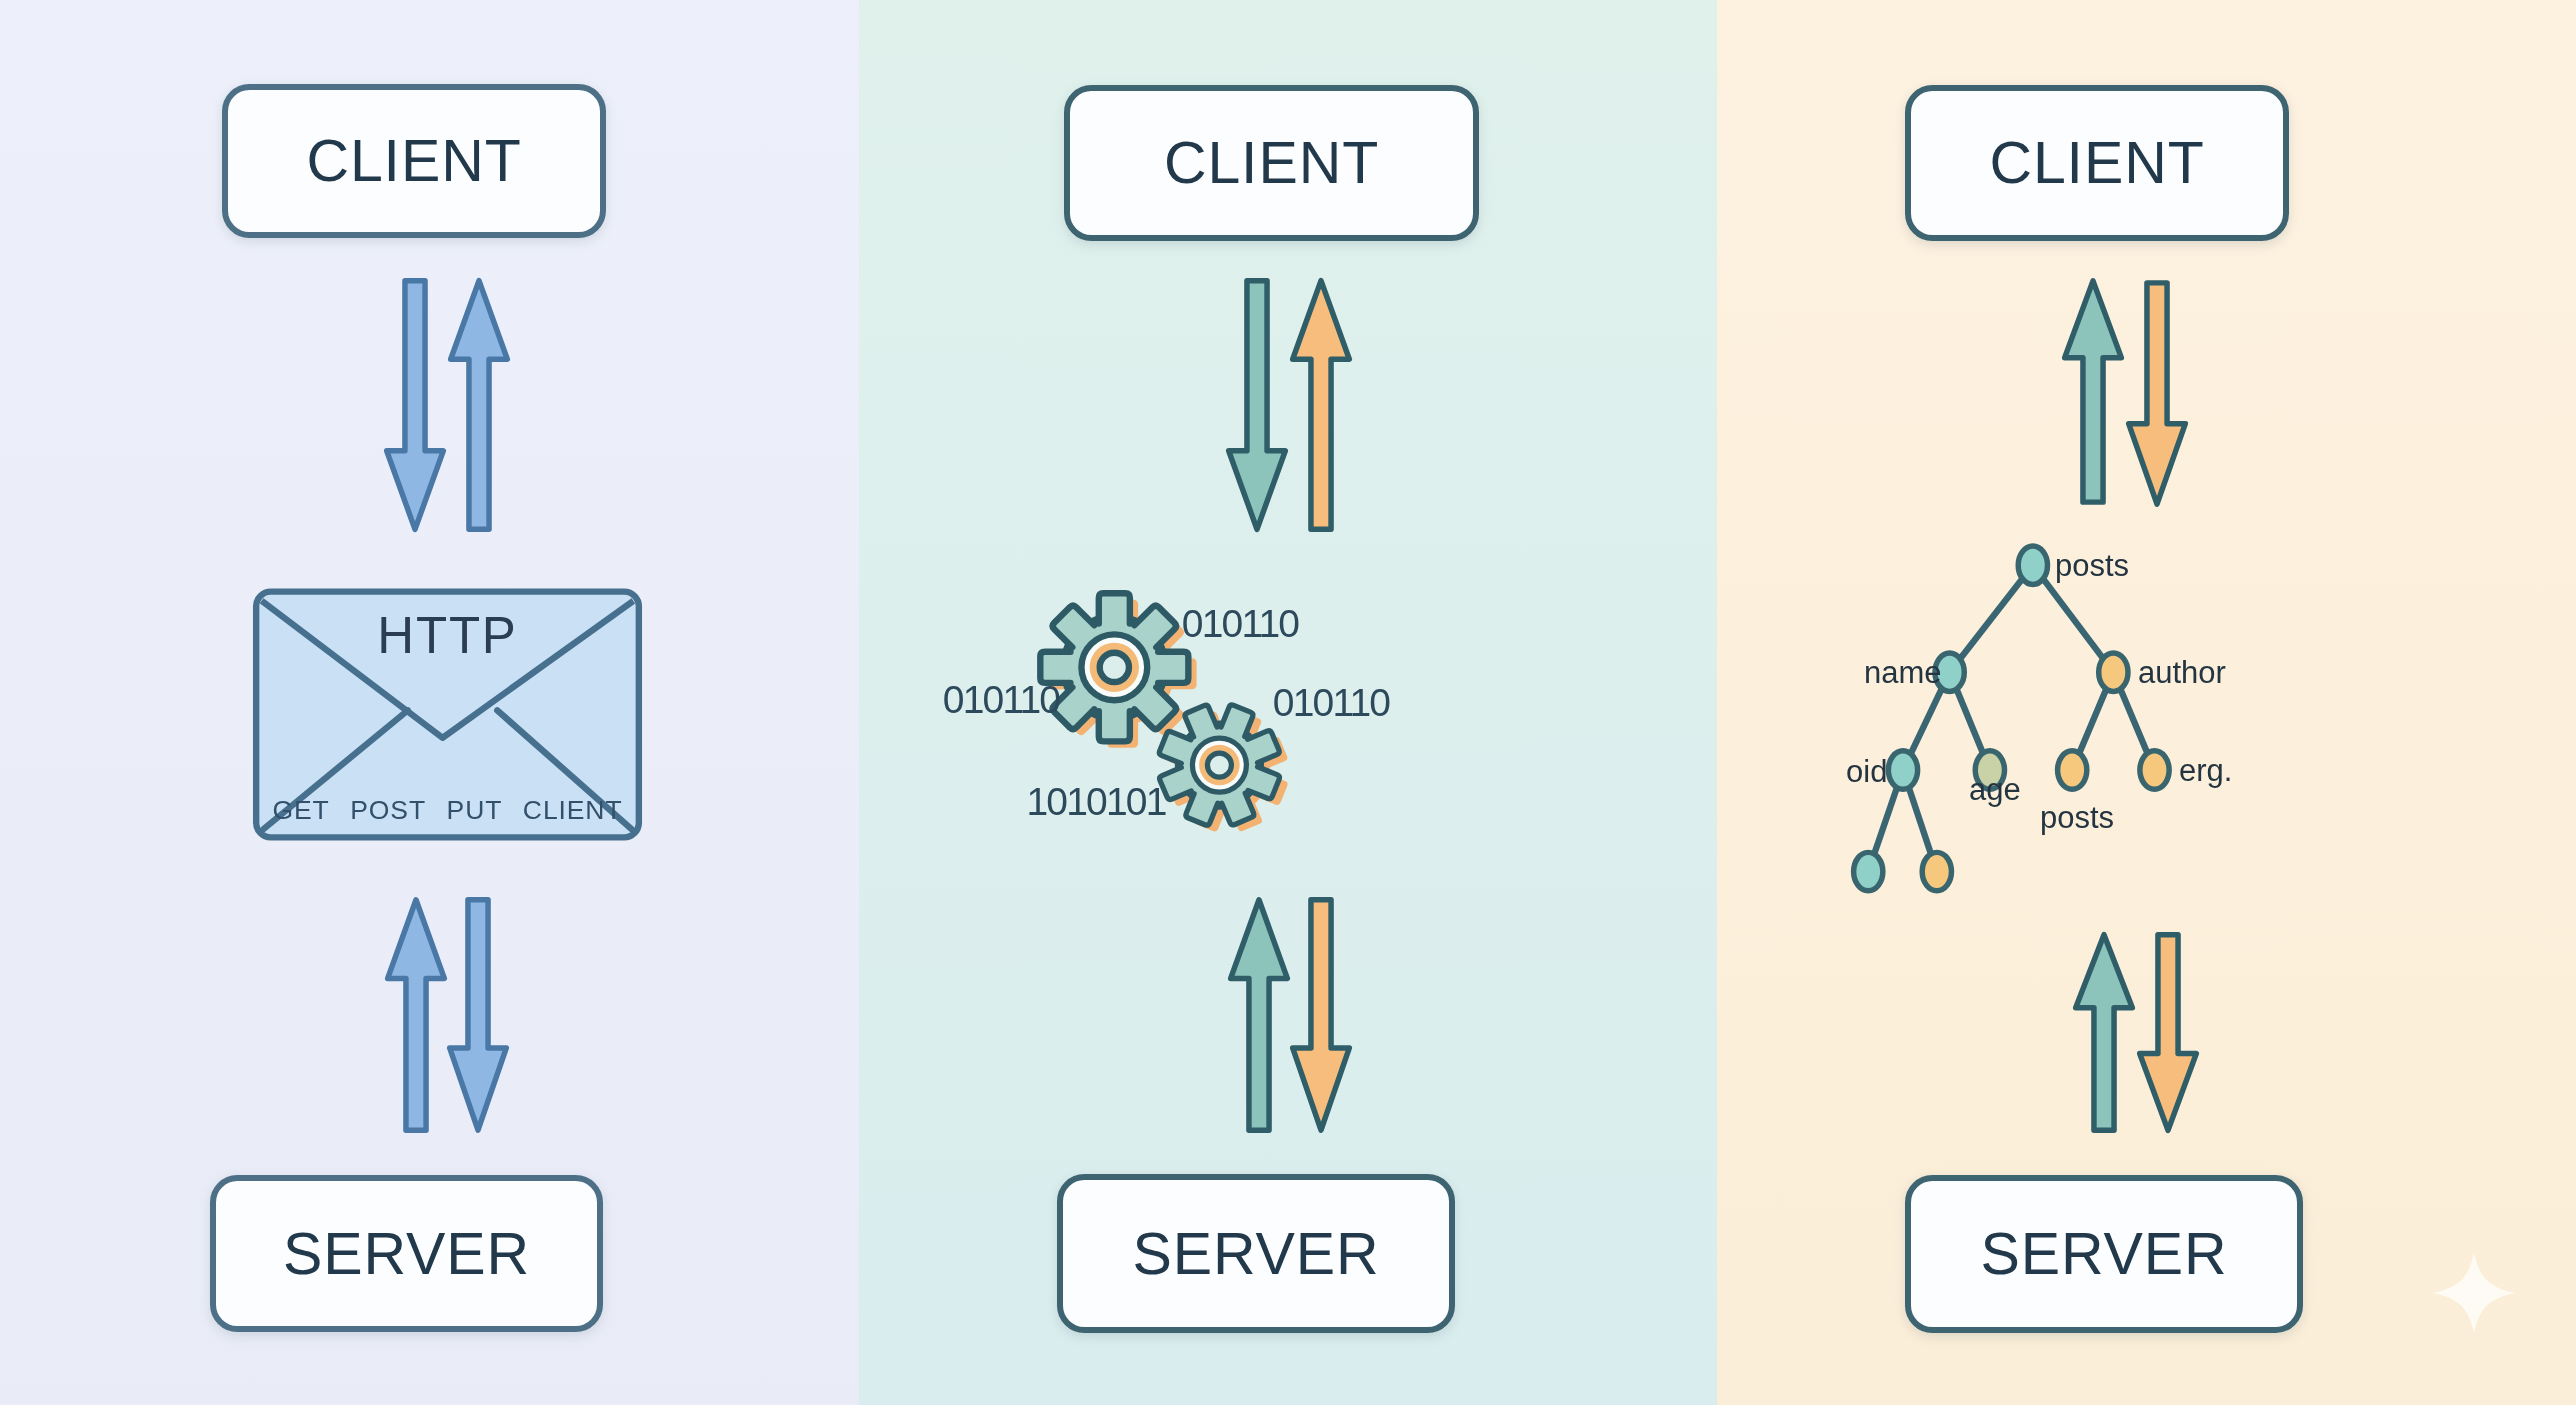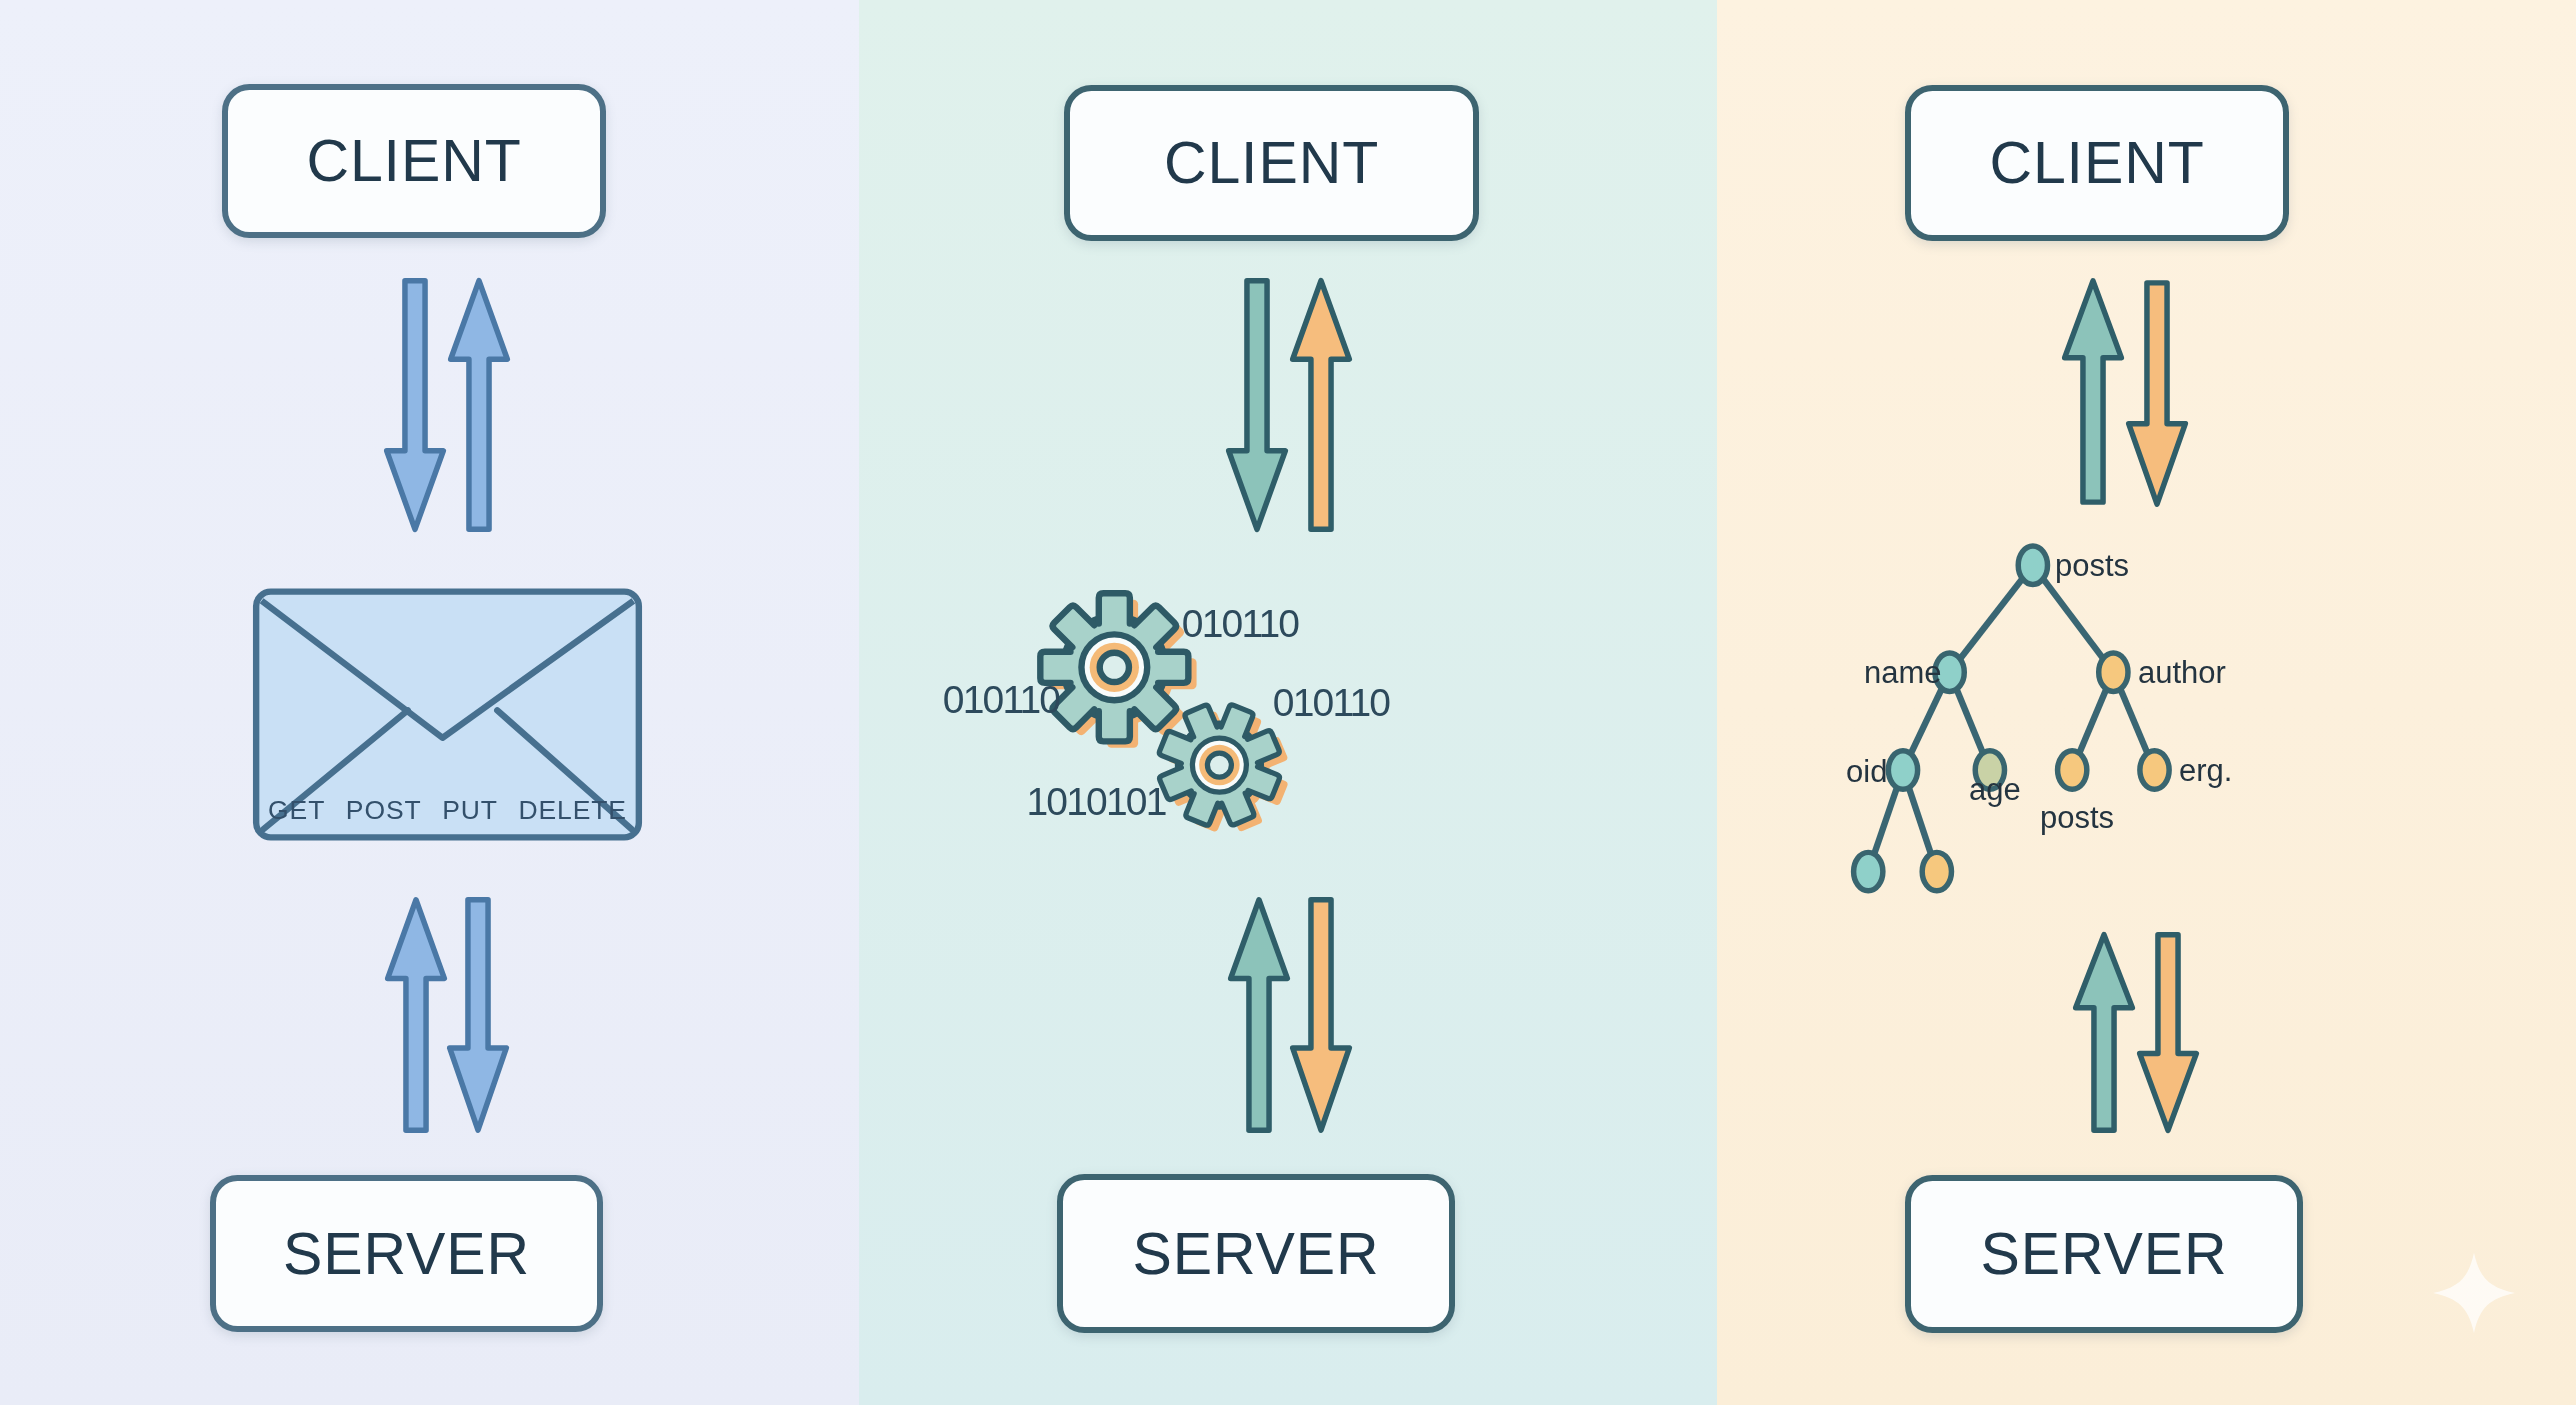--- a/index.html
+++ b/index.html
@@ -61,21 +61,22 @@
     <svg class="arrow arr-blue" style="left:447px;top:277px" width="64" height="256" viewBox="0 0 70 280">
       <polygon points="35,4 66,90 46,90 46,276 24,276 24,90 4,90"></polygon>
     </svg>
 
     <svg class="abs" style="left:252px;top:588px" width="391" height="253" viewBox="0 0 427 277">
       <rect x="4" y="4" width="419" height="269" rx="16" fill="#c9e0f5" stroke="#47708f" stroke-width="7"></rect>
       <path d="M 10 14 L 208 164 L 417 14" fill="none" stroke="#47708f" stroke-width="7" stroke-linejoin="round"></path>
       <path d="M 12 264 L 170 134" fill="none" stroke="#47708f" stroke-width="7" stroke-linecap="round"></path>
       <path d="M 415 264 L 268 134" fill="none" stroke="#47708f" stroke-width="7" stroke-linecap="round"></path>
     </svg>
-    <div class="http-methods">GET POST PUT DELETE</div>
+    <div class="http-title">HTTP</div>
+    <div class="http-methods">GET POST PUT CLIENT</div>
 
     <svg class="arrow arr-blue" style="left:384px;top:896px" width="64" height="238" viewBox="0 0 70 260">
       <polygon points="35,4 66,90 46,90 46,256 24,256 24,90 4,90"></polygon>
     </svg>
     <svg class="arrow arr-blue" style="left:446px;top:896px" width="64" height="238" viewBox="0 0 70 260">
       <polygon points="35,256 66,166 46,166 46,4 24,4 24,166 4,166"></polygon>
     </svg>
 
     <div class="node-box border-blue" style="left:210px;top:1175px;width:393px;height:157px;">
       <span>SERVER</span>

